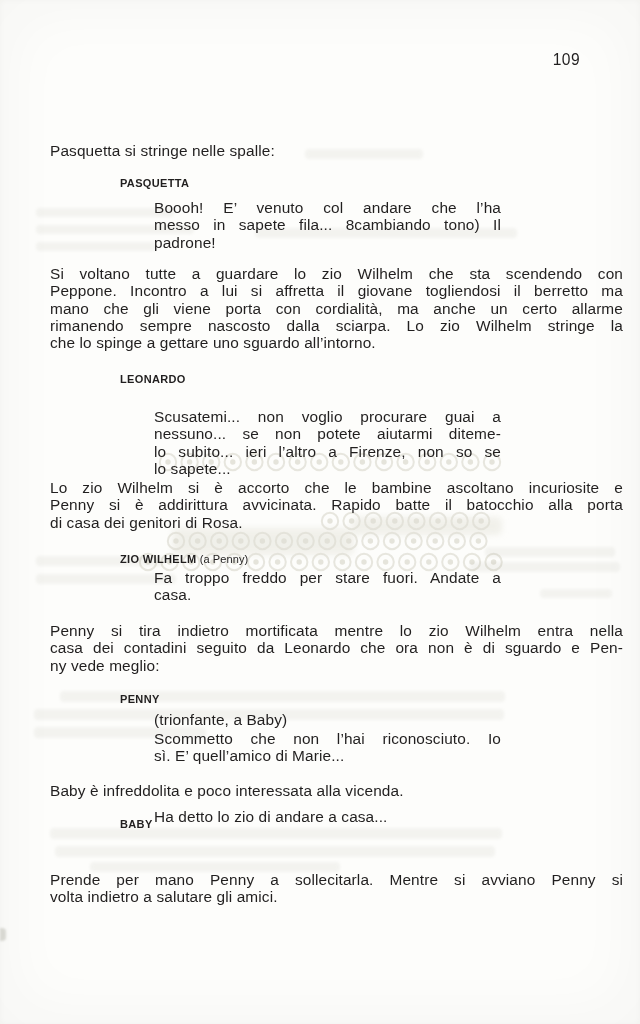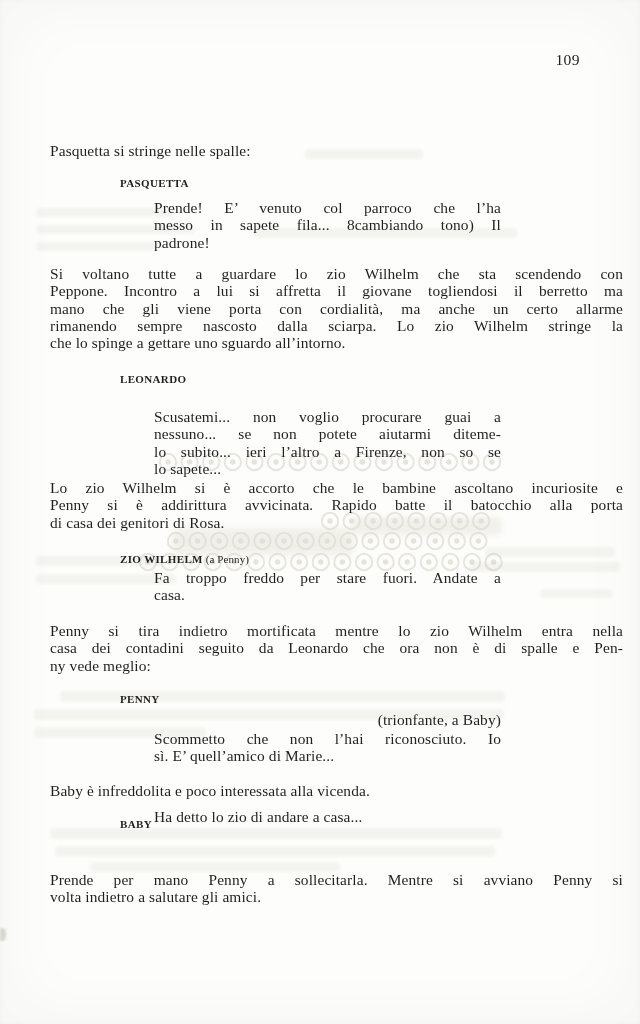--- a/index.html
+++ b/index.html
@@ -2,37 +2,37 @@
 <html><head>
 <meta charset="utf-8">
 <title>Script page 109</title>
 <style>
   html,body{margin:0;padding:0;background:#ffffff;}
   .page{
     position:relative;
     width:640px;height:1024px;
     background:#fdfdfb;
     overflow:hidden;
-    font-family:Liberation Serif, serif;
+    font-family:Liberation Sans, sans-serif;
     color:#211f1f;
     box-shadow:inset 0 0 70px rgba(60,55,40,0.04), inset 0 0 6px rgba(60,55,40,0.03);
   }
   .pagenum{
     position:absolute;top:51px;left:34px;width:546px;
     text-align:right;font-size:15.6px;letter-spacing:.4px;
   }
   .block{position:absolute;margin-left:16px;}
   .action{left:34px;width:573px;}
   .dialogue{left:138px;width:347px;}
   .heading{
     left:104px;width:415px;text-align:left;
     font-weight:bold;font-size:11px;letter-spacing:.35px;
   }
   .heading .suffix{font-weight:normal;letter-spacing:.1px;}
-  .parenthetical{left:138px;width:347px;text-align:right;}
+  .parenthetical{left:138px;width:347px;text-align:left;}
   .line{
     height:17.3px;line-height:17.3px;
     font-size:15.4px;letter-spacing:.12px;
     white-space:normal;
   }
   .j{text-align:justify;text-align-last:justify;}
   
   .ghost{
     position:absolute;background:#93927f;opacity:.085;
     border-radius:4px;filter:blur(1.6px);pointer-events:none;
@@ -196,21 +196,21 @@
 
   <div class="block action" style="top:142px">
     <div class="line">Pasquetta si stringe nelle spalle:</div>
   </div>
 
   <div class="block heading" style="top:177px">
     <span>PASQUETTA</span><span class="suffix"></span>
   </div>
 
   <div class="block dialogue" style="top:199px">
-    <div class="line j">Prende! E’ venuto col parroco che l’ha</div>
+    <div class="line j">Boooh! E’ venuto col andare che l’ha</div>
     <div class="line j">messo in sapete fila... 8cambiando tono) Il</div>
     <div class="line">padrone!</div>
   </div>
 
   <div class="block action" style="top:265px">
     <div class="line j">Si voltano tutte a guardare lo zio Wilhelm che sta scendendo con</div>
     <div class="line j">Peppone. Incontro a lui si affretta il giovane togliendosi il berretto ma</div>
     <div class="line j">mano che gli viene porta con cordialità, ma anche un certo allarme</div>
     <div class="line j">rimanendo sempre nascosto dalla sciarpa. Lo zio Wilhelm stringe la</div>
     <div class="line">che lo spinge a gettare uno sguardo all’intorno.</div>
@@ -237,21 +237,21 @@
     <span>ZIO WILHELM</span><span class="suffix"> (a Penny)</span>
   </div>
 
   <div class="block dialogue" style="top:569px">
     <div class="line j">Fa troppo freddo per stare fuori. Andate a</div>
     <div class="line">casa.</div>
   </div>
 
   <div class="block action" style="top:622px">
     <div class="line j">Penny si tira indietro mortificata mentre lo zio Wilhelm entra nella</div>
-    <div class="line j">casa dei contadini seguito da Leonardo che ora non è di spalle e Pen-</div>
+    <div class="line j">casa dei contadini seguito da Leonardo che ora non è di sguardo e Pen-</div>
     <div class="line">ny vede meglio:</div>
   </div>
 
   <div class="block heading" style="top:693px">
     <span>PENNY</span><span class="suffix"></span>
   </div>
 
   <div class="block parenthetical" style="top:711px">
     <div class="line">(trionfante, a Baby)</div>
   </div>

